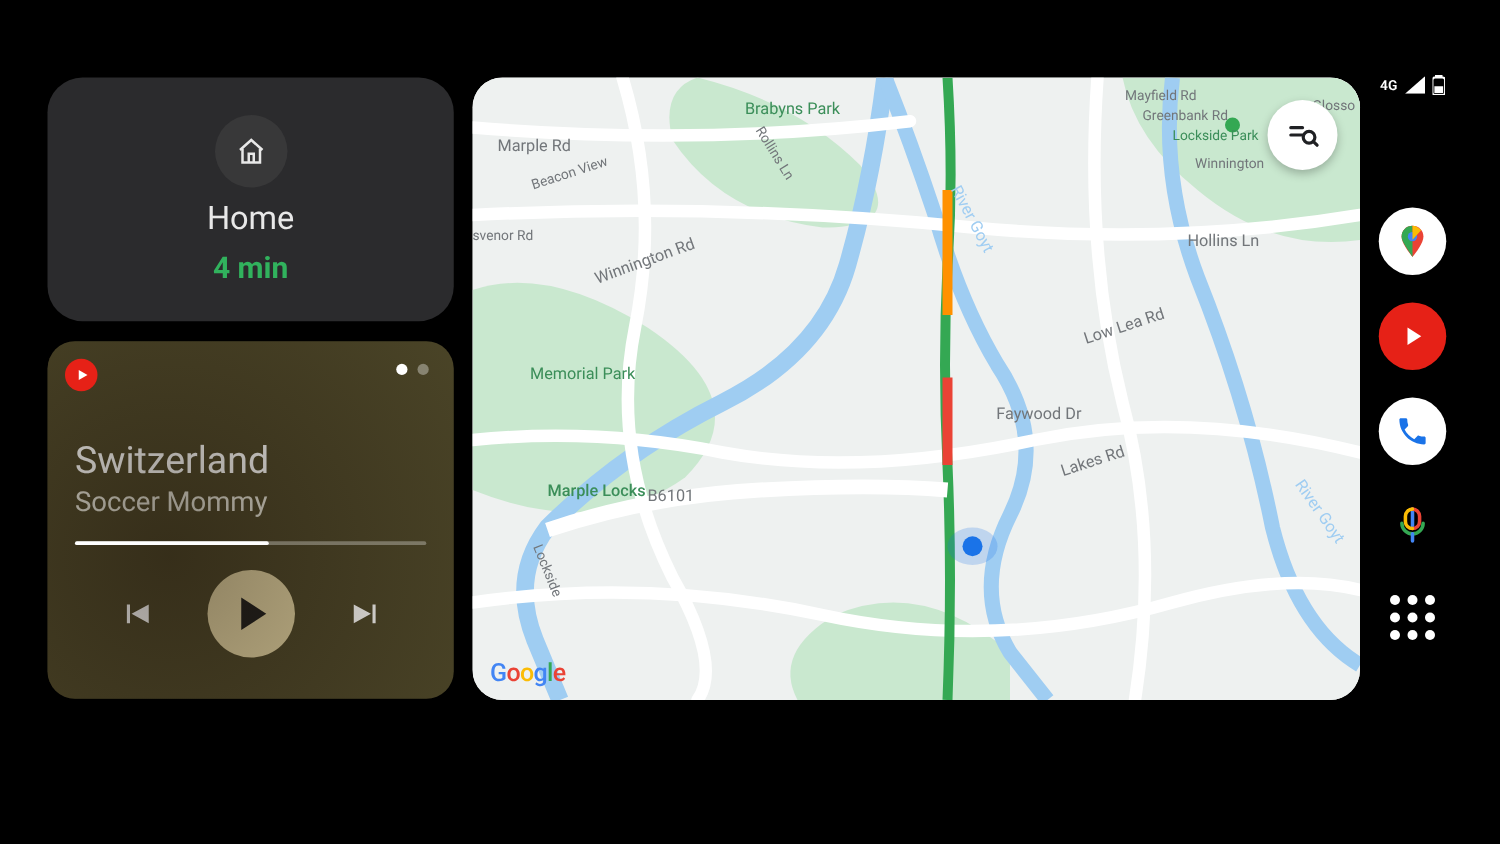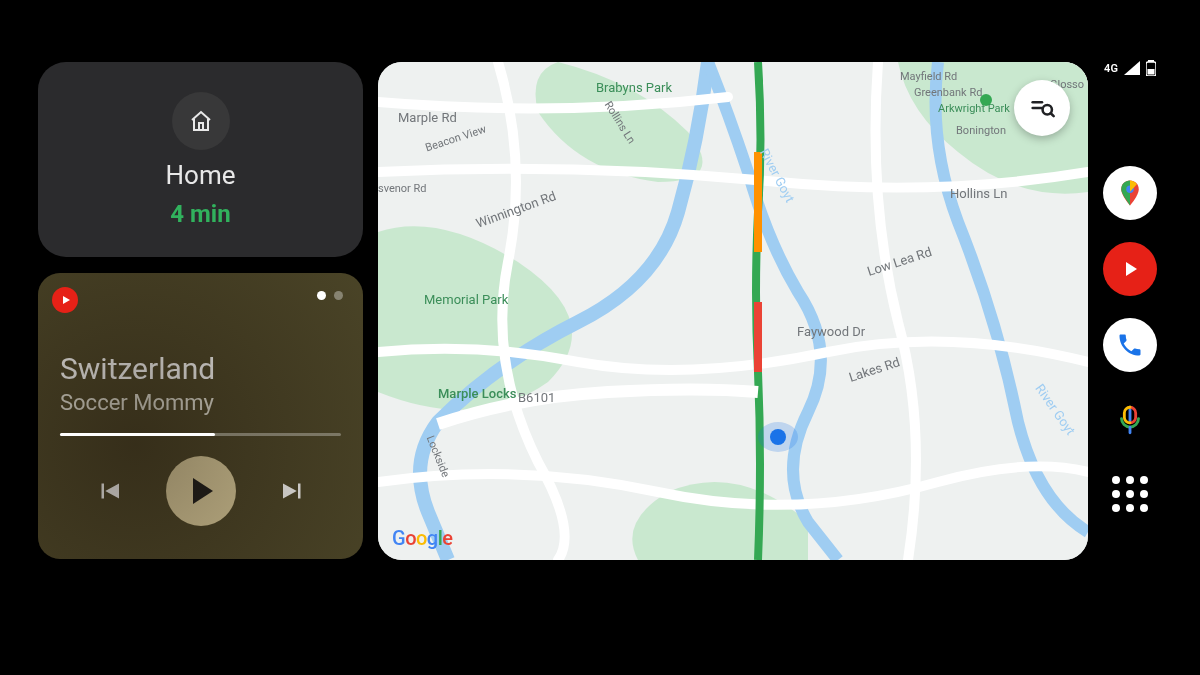--- a/index.html
+++ b/index.html
@@ -139,30 +139,30 @@
       <path d="M380 240 Q380 275 380 310" stroke="#ea4335" stroke-width="8" fill="none"></path>
 
       <path d="M60 362 Q140 335 230 330 Q320 325 380 330" stroke="#fff" stroke-width="12" fill="none"></path>
 
       <circle cx="608" cy="38" r="6" fill="#34a853"></circle>
     </svg>
 
     <div class="park-label" style="left:218px;top:18px;">Brabyns Park</div>
     <div class="park-label" style="left:46px;top:230px;">Memorial Park</div>
     <div class="park-label" style="left:60px;top:293px;font-weight:500;margin-top:31px;">Marple Locks</div>
-    <div class="park-label" style="left:560px;top:40px;font-size:11px;">Arkwright Park</div>
+    <div class="park-label" style="left:560px;top:40px;font-size:11px;">Lockside Park</div>
 
     <div class="road-label" style="left:20px;top:48px;">Marple Rd</div>
     <div class="road-label" style="left:46px;top:70px;transform:rotate(-18deg);font-size:11px;">Beacon View</div>
     <div class="road-label" style="left:218px;top:54px;transform:rotate(58deg);font-size:11px;">Rollins Ln</div>
     <div class="road-label" style="left:522px;top:8px;font-size:11px;">Mayfield Rd</div>
     <div class="road-label" style="left:536px;top:24px;font-size:11px;">Greenbank Rd</div>
     <div class="road-label" style="left:650px;top:32px;">A626</div>
     <div class="road-label" style="left:672px;top:16px;font-size:11px;">Glosso</div>
-    <div class="road-label" style="left:578px;top:62px;font-size:11px;">Bonington</div>
+    <div class="road-label" style="left:578px;top:62px;font-size:11px;">Winnington</div>
     <div class="road-label" style="left:572px;top:124px;">Hollins Ln</div>
     <div class="road-label" style="left:488px;top:192px;transform:rotate(-18deg);">Low Lea Rd</div>
     <div class="road-label" style="left:470px;top:300px;transform:rotate(-18deg);">Lakes Rd</div>
     <div class="road-label" style="left:648px;top:340px;transform:rotate(55deg);color:#9fcdf2;">River Goyt</div>
     <div class="road-label" style="left:370px;top:106px;transform:rotate(62deg);color:#9fcdf2;">River Goyt</div>
     <div class="road-label" style="left:398px;top:262px;margin-left:21px;">Faywood Dr</div>
     <div class="road-label" style="left:140px;top:328px;">B6101</div>
     <div class="road-label" style="left:38px;top:388px;transform:rotate(68deg);font-size:11px;">Lockside</div>
     <div class="road-label" style="left:96px;top:140px;transform:rotate(-20deg);">Winnington Rd</div>
     <div class="road-label" style="left:0px;top:120px;font-size:11px;">svenor Rd</div>

